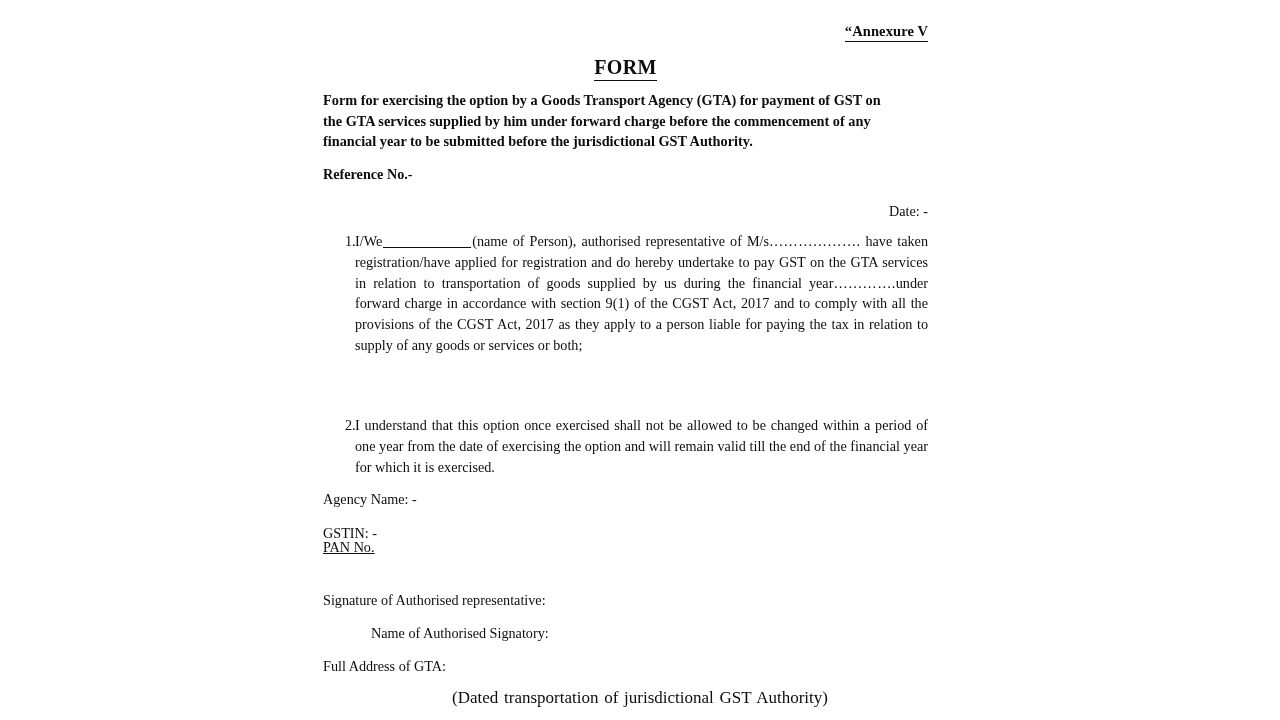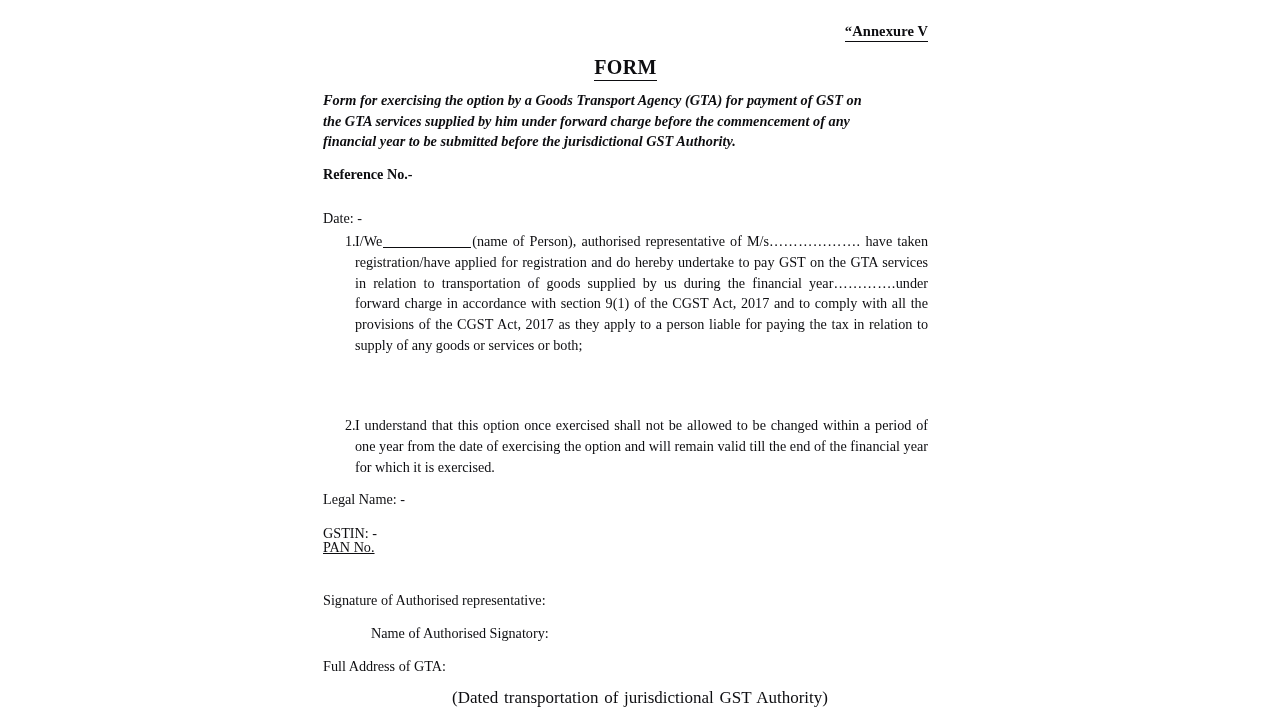--- a/index.html
+++ b/index.html
@@ -63,31 +63,31 @@
 
   
   .intro {
     top: 90px;
     font-weight: bold;
     font-size: 14.3px;
     line-height: 20.7px;
     text-align: justify;
     text-justify: inter-word;
   }
-  .intro > span { display: block; font-style: italic; }
+  .intro > span { display: block; }
 
   
   .line {
     font-size: 14.2px;
     line-height: 19px;
   }
   .line.bold { font-weight: bold; }
 
   .ln-reference { top: 165px; }
-  .ln-date      { top: 209px; }
+  .ln-date      { top: 202px; text-align: right; }
   .ln-legal     { top: 490px; }
   .ln-gstin     { top: 524px; }
   .ln-pan       { top: 538px; text-decoration: underline; }
   .ln-signature { top: 591px; }
   .ln-signatory { top: 624px; margin-left: 48px; }
   .ln-address   { top: 657px; }
 
   
   .clause {
     font-size: 14.2px;
@@ -158,21 +158,21 @@
   <div class="col clause clause-1">
     <span class="marker">1.</span>
     <span class="body"><span>I/We</span><span class="blank-rule"></span><span>(name of Person), authorised representative of M/s</span><span class="dots">……………….</span><span> have taken registration/have applied for registration and do hereby undertake to pay GST on the GTA services in relation to transportation of goods supplied by us during the financial year</span><span class="dots">………….</span><span>under forward charge in accordance with section 9(1) of the CGST Act, 2017 and to comply with all the provisions of the CGST Act, 2017 as they apply to a person liable for paying the tax in relation to supply of any goods or services or both;</span></span>
   </div>
 
   <div class="col clause clause-2">
     <span class="marker">2.</span>
     <span class="body">I understand that this option once exercised shall not be allowed to be changed within a period of one year from the date of exercising the option and will remain valid till the end of the financial year for which it is exercised.</span>
   </div>
 
-  <div class="col line ln-legal">Legal Name: -</div>
+  <div class="col line ln-legal">Agency Name: -</div>
 
   <div class="col line ln-gstin">GSTIN: -</div>
 
   <div class="col line ln-pan">PAN No.</div>
 
   <div class="col line ln-signature">Signature of Authorised representative:</div>
 
   <div class="col line ln-signatory">Name of Authorised Signatory:</div>
 
   <div class="col line ln-address">Full Address of GTA:</div>

